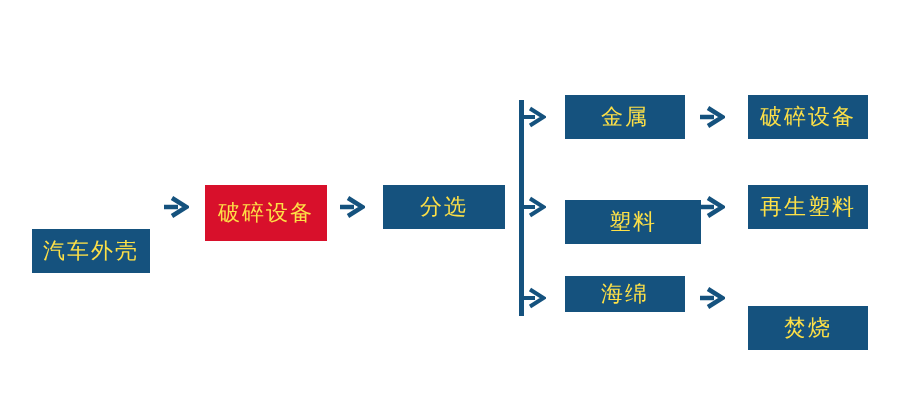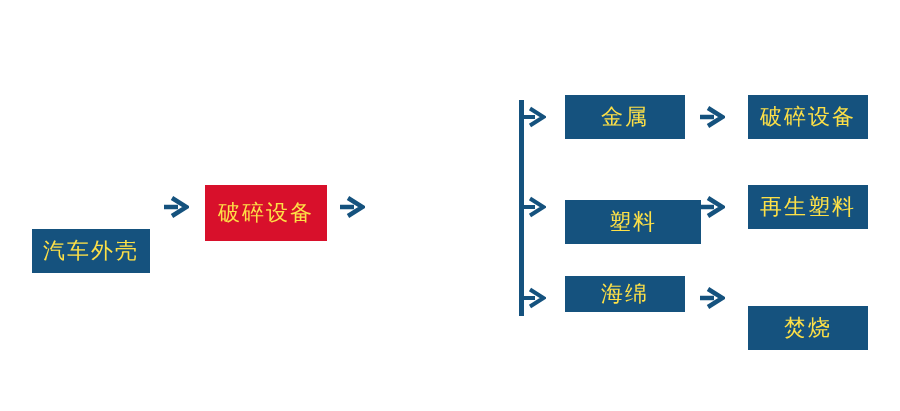--- a/index.html
+++ b/index.html
@@ -41,20 +41,21 @@
     <polyline points="9,2 23.5,11 9,20" fill="none" stroke="#15527e" stroke-width="4.5"></polyline>
   </svg>
 
   <div class="node red" style="left:205px;top:185px;width:122px;height:56px;">破碎设备</div>
 
   <svg class="arrow" style="left:339px;top:196px;" width="26" height="22" viewBox="0 0 26 22">
     <line x1="1" y1="11" x2="15" y2="11" stroke="#15527e" stroke-width="4.5"></line>
     <polyline points="9,2 23.5,11 9,20" fill="none" stroke="#15527e" stroke-width="4.5"></polyline>
   </svg>
 
+  <div class="node blue" style="left:383px;top:185px;width:122px;height:44px;">分选</div>
 
   <div class="vline" style="left:519px;top:100px;width:5px;height:216px;"></div>
 
   <svg class="arrow" style="left:522px;top:106px;" width="24" height="22" viewBox="0 0 24 22">
     <line x1="0" y1="11" x2="13" y2="11" stroke="#15527e" stroke-width="4"></line>
     <polyline points="8,2.5 21.5,11 8,19.5" fill="none" stroke="#15527e" stroke-width="4"></polyline>
   </svg>
   <svg class="arrow" style="left:522px;top:196px;" width="24" height="22" viewBox="0 0 24 22">
     <line x1="0" y1="11" x2="13" y2="11" stroke="#15527e" stroke-width="4"></line>
     <polyline points="8,2.5 21.5,11 8,19.5" fill="none" stroke="#15527e" stroke-width="4"></polyline>

